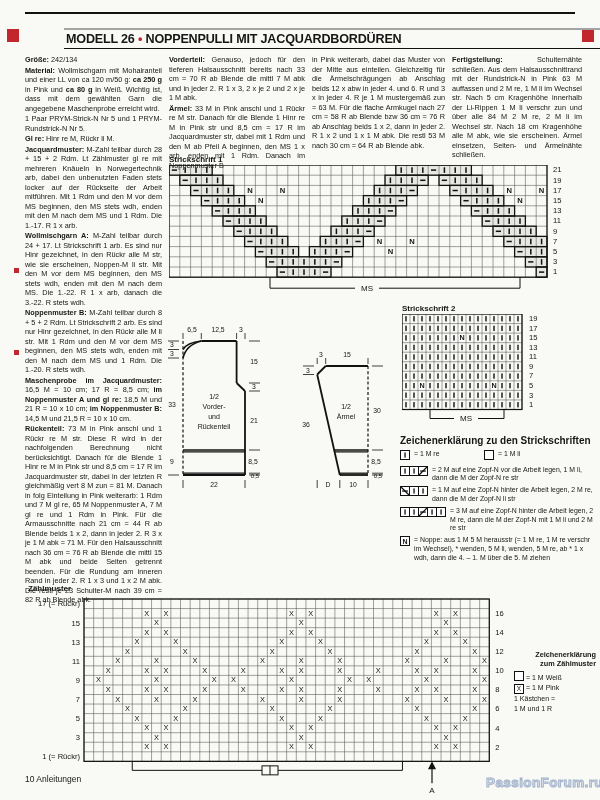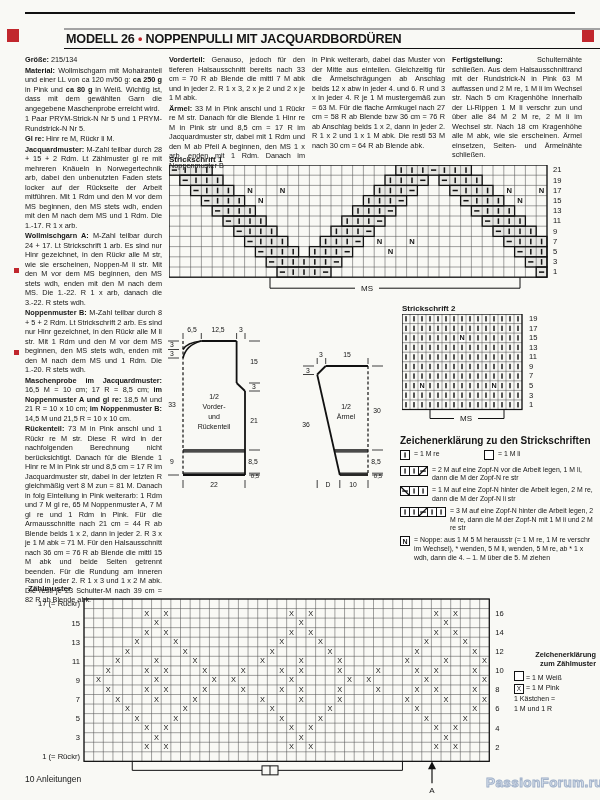--- a/index.html
+++ b/index.html
@@ -36,21 +36,21 @@
   <div class="red-sq" style="left:582px;top:29px;"></div>
 
   <div class="header-box">
     <div class="header-title"><span>MODELL 26</span> <span style="color:#c1272d">•</span> <span>NOPPENPULLI MIT JACQUARDBORDÜREN</span></div>
   </div>
 
   <div class="red-mark" style="left:14px;top:268px;"></div>
   <div class="red-mark" style="left:14px;top:350px;"></div>
 
   <div class="col" id="col1" style="left:25px;top:55px;width:137px;">
-      <p><b>Größe: </b><span>215/134</span></p>
+      <p><b>Größe: </b><span>242/134</span></p>
       <p><b>Material: </b><span>Wollmischgarn mit Mohairanteil und einer LL von ca 120 m/50 g: </span><b>ca 250 g</b><span> in Pink und </span><b>ca 80 g</b><span> in Weiß. Wichtig ist, dass mit dem gewählten Garn die angegebene Maschenprobe erreicht wird.</span></p>
       <p><span>1 Paar PRYM-Strick-N Nr 5 und 1 PRYM-Rundstrick-N Nr 5.</span></p>
       <p><b>Gl re: </b><span>Hinr re M, Rückr li M.</span></p>
       <p><b>Jacquardmuster: </b><span>M-Zahl teilbar durch 28 + 15 + 2 Rdm. Lt Zählmuster gl re mit mehreren Knäueln in Norwegertechnik arb, dabei den unbenutzten Faden stets locker auf der Rückseite der Arbeit mitführen. Mit 1 Rdm und den M vor dem MS beginnen, den MS stets wdh, enden mit den M nach dem MS und 1 Rdm. Die 1.-17. R 1 x arb.</span></p>
       <p><b>Wollmischgarn A: </b><span>M-Zahl teilbar durch 24 + 17. Lt Strickschrift 1 arb. Es sind nur Hinr gezeichnet, in den Rückr alle M str, wie sie erscheinen, Noppen-M li str. Mit den M vor dem MS beginnen, den MS stets wdh, enden mit den M nach dem MS. Die 1.-22. R 1 x arb, danach die 3.-22. R stets wdh.</span></p>
       <p><b>Noppenmuster B: </b><span>M-Zahl teilbar durch 8 + 5 + 2 Rdm. Lt Strickschrift 2 arb. Es sind nur Hinr gezeichnet, in den Rückr alle M li str. Mit 1 Rdm und den M vor dem MS beginnen, den MS stets wdh, enden mit den M nach dem MS und 1 Rdm. Die 1.-20. R stets wdh.</span></p>
       <p><b>Maschenprobe im Jacquardmuster: </b><span>16,5 M = 10 cm; 17 R = 8,5 cm; </span><b>im Noppenmuster A und gl re: </b><span>18,5 M und 21 R = 10 x 10 cm; </span><b>im Noppenmuster B: </b><span>14,5 M und 21,5 R = 10 x 10 cm.</span></p>
       <p><b>Rückenteil: </b><span>73 M in Pink anschl und 1 Rückr re M str. Diese R wird in der nachfolgenden Berechnung nicht berücksichtigt. Danach für die Blende 1 Hinr re M in Pink str und 8,5 cm = 17 R im Jacquardmuster str, dabei in der letzten R gleichmäßig vert 8 M zun = 81 M. Danach in folg Einteilung in Pink weiterarb: 1 Rdm und 7 M gl re, 65 M Noppenmuster A, 7 M gl re und 1 Rdm in Pink. Für die Armausschnitte nach 21 cm = 44 R ab Blende beids 1 x 2, dann in jeder 2. R 3 x je 1 M abk = 71 M. Für den Halsausschnitt nach 36 cm = 76 R ab Blende die mittl 15 M abk und beide Seiten getrennt beenden. Für die Rundung am inneren Rand in jeder 2. R 1 x 3 und 1 x 2 M abk. Die restl je 23 Schulter-M nach 39 cm = 82 R ab Blende abk.</span></p>
     </div>
   <div class="col" id="col2" style="left:169px;top:55px;width:136px;">

